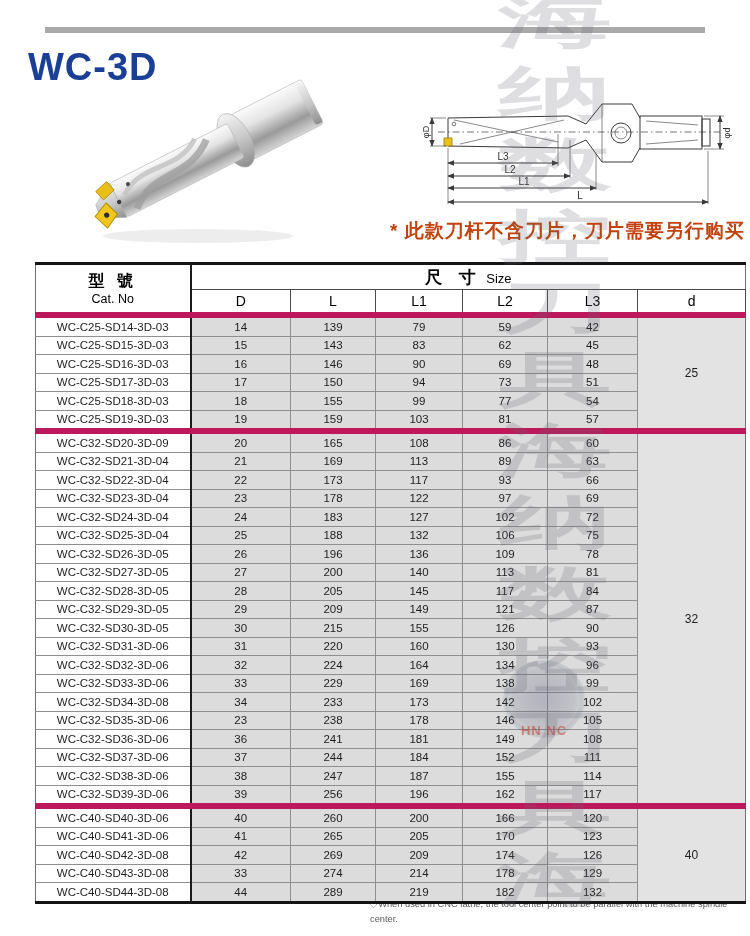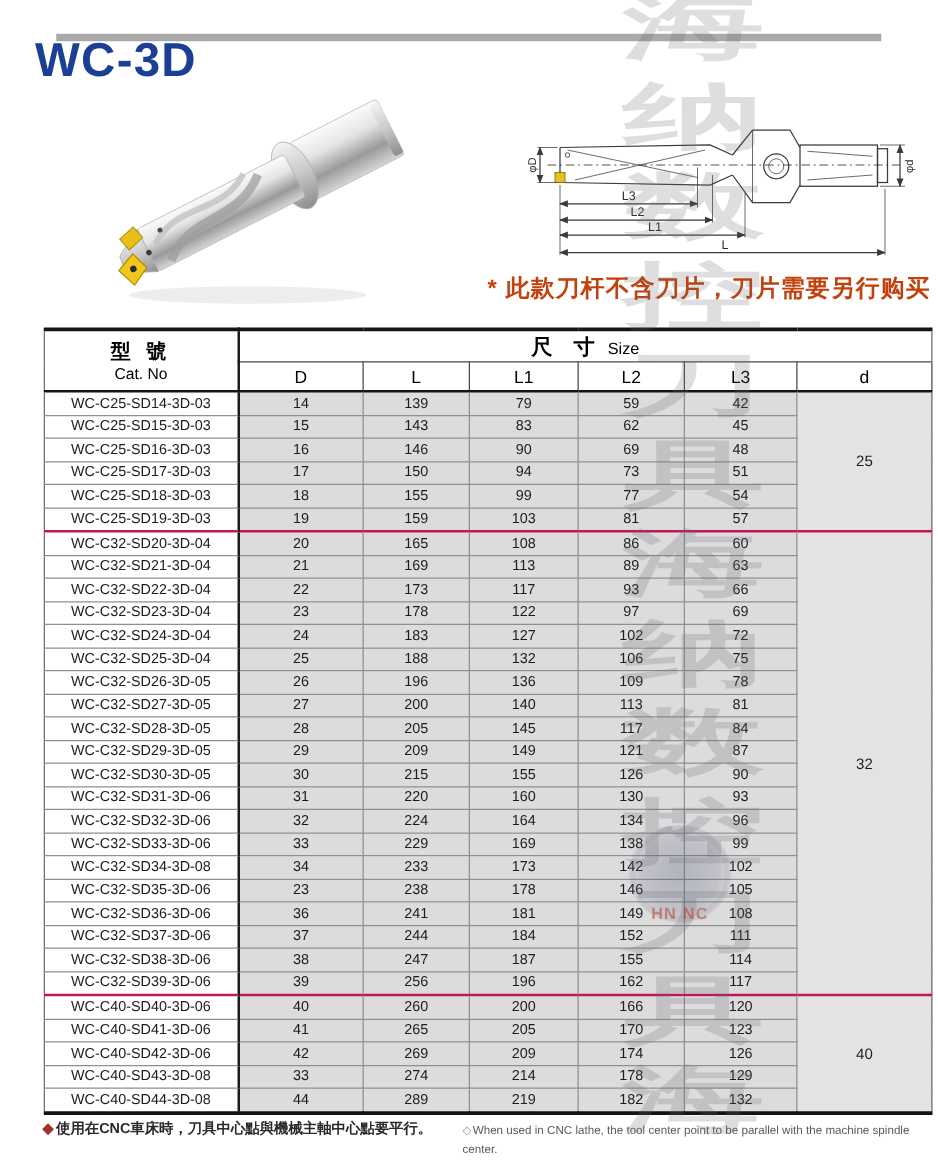--- a/index.html
+++ b/index.html
@@ -1,21 +1,21 @@
 <!DOCTYPE html>
 <html><head>
 <meta charset="utf-8">
 <style>
   html,body{margin:0;padding:0;}
   body{
     width:750px;height:936px;position:relative;overflow:hidden;
     background:#ffffff;font-family:"Liberation Sans",sans-serif;
   }
   .topbar{position:absolute;left:45px;top:27px;width:660px;height:6px;background:#a9a9a9;}
-  .title{position:absolute;left:28px;top:28px;font-size:38px;font-weight:bold;
+  .title{position:absolute;left:28px;top:46px;font-size:38px;font-weight:bold;
          color:#1a3f94;letter-spacing:1px;}
   .photo-wrap{position:absolute;left:48px;top:78px;width:310px;height:170px;}
   .diagram-wrap{position:absolute;left:418px;top:94px;width:322px;height:124px;}
   .rednote{position:absolute;left:390px;top:218px;font-size:19px;font-weight:bold;
            color:#c2410c;letter-spacing:1px;white-space:nowrap;}
   
   table.spec{position:absolute;left:35px;top:262px;width:710px;border-collapse:collapse;
              table-layout:fixed;z-index:1;}
   table.spec th,table.spec td{padding:0;margin:0;text-align:center;vertical-align:middle;}
   table.spec{border-top:3px solid #141414;border-bottom:3px solid #141414;
@@ -26,21 +26,21 @@
             height:22px;font-size:14px;font-weight:normal;}
   .hd-cat-cn{font-size:16px;font-weight:bold;letter-spacing:4px;}
   .hd-cat-en{font-size:12.5px;font-weight:normal;}
   .hd-size-cn{font-size:17px;font-weight:bold;letter-spacing:6px;}
   .hd-size-en{font-size:13px;font-weight:normal;letter-spacing:0;}
   td.catno{background:#ffffff;border:1px solid #8f8f8f;border-left:1px solid #6f6f6f;
            border-right:2px solid #1c1c1c;font-size:11.5px;color:#1d1d1d;height:17.5px;}
   td.num{background:#dcdcdc;border:1px solid #8f8f8f;font-size:11.5px;color:#1d1d1d;height:17.5px;}
   td.dcell{background:#e3e3e3;border:1px solid #8f8f8f;border-right:1px solid #6f6f6f;
            font-size:12px;color:#1d1d1d;}
-  tr.group-start td{border-top:2px solid #be185d;}
+  tr.group-start td{border-top:6px solid #be185d;}
   
   .fn-cn{position:absolute;left:34px;top:895px;width:340px;font-size:11.5px;font-weight:bold;
          color:#2a2a2a;line-height:17px;white-space:nowrap;}
   .fn-cn .dia{color:#a0342e;margin-right:2px;}
   .fn-en{position:absolute;left:370px;top:897px;width:378px;font-size:9.3px;color:#5a5a5a;
          line-height:14.5px;}
   .fn-en .dia{color:#9a9a9a;margin-right:1px;}
   
   .watermark{position:absolute;left:525px;top:-14px;width:60px;font-size:58px;line-height:71.5px;
              font-weight:bold;color:rgba(105,105,112,0.22);word-break:break-all;text-align:center;
@@ -225,21 +225,21 @@
       </tr>
       <tr>
         <td class="catno">WC-C25-SD19-3D-03</td>
         <td class="num">19</td>
         <td class="num">159</td>
         <td class="num">103</td>
         <td class="num">81</td>
         <td class="num">57</td>
       </tr>
       <tr class="group-start">
-        <td class="catno">WC-C32-SD20-3D-04</td>
+        <td class="catno">WC-C32-SD20-3D-09</td>
         <td class="num">20</td>
         <td class="num">165</td>
         <td class="num">108</td>
         <td class="num">86</td>
         <td class="num">60</td>
         <td class="dcell" rowspan="20">32</td>
       </tr>
       <tr>
         <td class="catno">WC-C32-SD21-3D-04</td>
         <td class="num">21</td>
@@ -403,21 +403,21 @@
       </tr>
       <tr>
         <td class="catno">WC-C40-SD41-3D-06</td>
         <td class="num">41</td>
         <td class="num">265</td>
         <td class="num">205</td>
         <td class="num">170</td>
         <td class="num">123</td>
       </tr>
       <tr>
-        <td class="catno">WC-C40-SD42-3D-06</td>
+        <td class="catno">WC-C40-SD42-3D-08</td>
         <td class="num">42</td>
         <td class="num">269</td>
         <td class="num">209</td>
         <td class="num">174</td>
         <td class="num">126</td>
       </tr>
       <tr>
         <td class="catno">WC-C40-SD43-3D-08</td>
         <td class="num">33</td>
         <td class="num">274</td>
@@ -430,21 +430,20 @@
         <td class="num">44</td>
         <td class="num">289</td>
         <td class="num">219</td>
         <td class="num">182</td>
         <td class="num">132</td>
       </tr>
     </tbody>
 </table>
 
 <div class="fn-cn">
-  <div><span class="dia">◆</span><span>使用在CNC車床時，刀具中心點與機械主軸中心點要平行。</span></div>
 </div>
 <div class="fn-en">
   <div><span class="dia">◇</span><span>When used in CNC lathe, the tool center point to be parallel with the machine spindle center.</span></div>
 </div>
 
 <div class="watermark">海纳数控刀具海纳数控刀具海</div>
 <div class="seal">
   <span>HN NC</span>
 </div>
 

